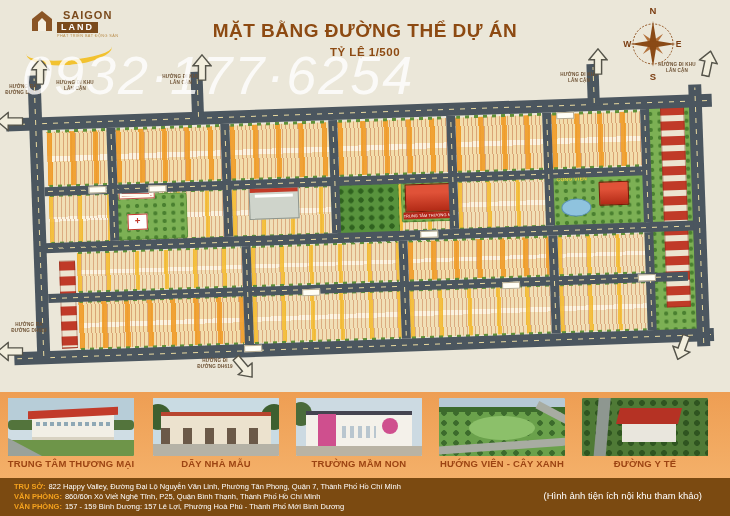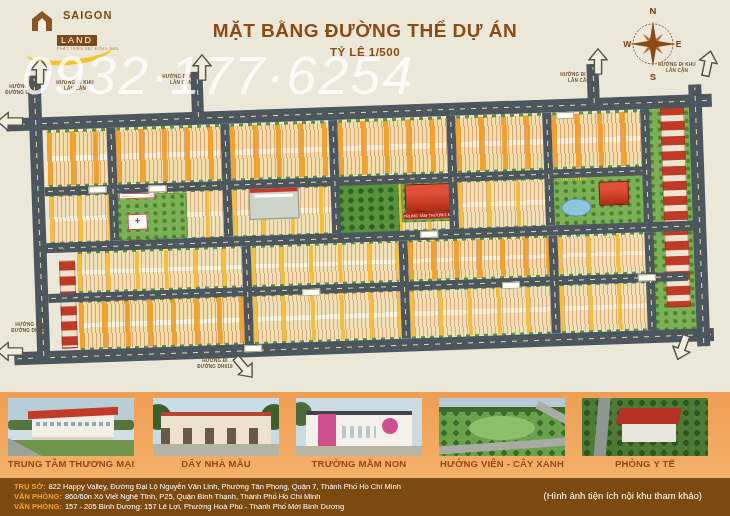--- a/index.html
+++ b/index.html
@@ -4,21 +4,21 @@
 <style>
   html,body{margin:0;padding:0;}
   #stage{position:relative;width:730px;height:516px;overflow:hidden;
          background:#ebe7d9;font-family:"Liberation Sans",sans-serif;}
 
   
   #logo{position:absolute;left:30px;top:10px;width:100px;height:56px;}
   .logo-row{display:flex;align-items:flex-start;gap:3px;position:relative;z-index:2;}
   .logo-txt{display:flex;flex-direction:column;line-height:1;}
   .logo-top{font-weight:bold;font-size:11px;color:#7a4a1c;letter-spacing:1px;text-align:center;}
-  .logo-chip{margin-top:14px;background:#7a4a1c;color:#fff;font-weight:normal;font-size:9px;
+  .logo-chip{margin-top:1px;background:#7a4a1c;color:#fff;font-weight:bold;font-size:9px;
              padding:1px 4px;letter-spacing:2px;align-self:flex-start;text-align:right;}
   .logo-tag{font-size:3.8px;color:#b98c4a;letter-spacing:.4px;margin-top:2px;white-space:nowrap;}
   .swoosh{position:absolute;left:-4px;top:26px;width:86px;height:24px;
           border:0 solid transparent;border-bottom:5px solid #f2c230;border-radius:50%;
           transform:rotate(-5deg);z-index:1;}
   #title-wrap{position:absolute;left:0;right:0;top:20px;text-align:center;}
   #main-title{font-size:19px;font-weight:bold;color:#8d4a12;letter-spacing:.5px;}
   #scale-line{font-size:11.5px;font-weight:bold;color:#8d4a12;margin-top:4px;letter-spacing:.5px;}
   #compass{position:absolute;left:622px;top:4px;width:62px;height:78px;}
 
@@ -273,35 +273,35 @@
     </figure>
 
     <figure class="gitem" style="left:582px;">
       <div class="ph">
         <div class="abs" style="left:0;top:0;width:126px;height:58px;background:#4f7a36;
              background-image:radial-gradient(circle at 5px 5px,#2f5520 2.6px,rgba(0,0,0,0) 3.2px);background-size:11px 10px;"></div>
         <div class="abs" style="left:14px;top:-4px;width:12px;height:70px;background:#8e9790;transform:rotate(5deg);"></div>
         <div class="abs" style="left:40px;top:22px;width:54px;height:22px;background:#e9e6dd;"></div>
         <div class="abs" style="left:36px;top:10px;width:62px;height:16px;background:#b53224;transform:skewX(-14deg);"></div>
       </div>
-      <figcaption class="gcap">PHÒNG Y TẾ</figcaption>
+      <figcaption class="gcap">ĐƯỜNG Y TẾ</figcaption>
     </figure>
 
   </div>
 
   <div id="footer">
     <div id="footer-lines">
       <div class="fline">
         <span class="flabel">TRỤ SỞ:</span><span>822 Happy Valley, Đường Đại Lộ Nguyễn Văn Linh, Phường Tân Phong, Quận 7, Thành Phố Hồ Chí Minh</span>
       </div>
       <div class="fline">
         <span class="flabel">VĂN PHÒNG:</span><span>860/60n Xô Viết Nghệ Tĩnh, P25, Quận Bình Thạnh, Thành Phố Hồ Chí Minh</span>
       </div>
       <div class="fline">
-        <span class="flabel">VĂN PHÒNG:</span><span>157 - 205 Bình Dương: 157 Lê Lợi, Phường Hoà Phú - Thành Phố Mới Bình Dương</span>
+        <span class="flabel">VĂN PHÒNG:</span><span>157 - 159 Bình Dương: 157 Lê Lợi, Phường Hoà Phú - Thành Phố Mới Bình Dương</span>
       </div>
     </div>
     <div id="footer-note">(Hình ảnh tiện ích nội khu tham khảo)</div>
   </div>
 
 <div class="arr" style="left: 30px; top: 58px; transform: rotate(0deg);"><svg viewBox="0 0 22 30" width="20" height="27">
         <path d="M11 1 L21 13 L15 13 L15 29 L7 29 L7 13 L1 13 Z" fill="#f2eedd" stroke="#55544a" stroke-width="1.6"></path>
       </svg></div>
     <div class="arr" style="left: 192px; top: 54px; transform: rotate(0deg);"><svg viewBox="0 0 22 30" width="20" height="27">
         <path d="M11 1 L21 13 L15 13 L15 29 L7 29 L7 13 L1 13 Z" fill="#f2eedd" stroke="#55544a" stroke-width="1.6"></path>

